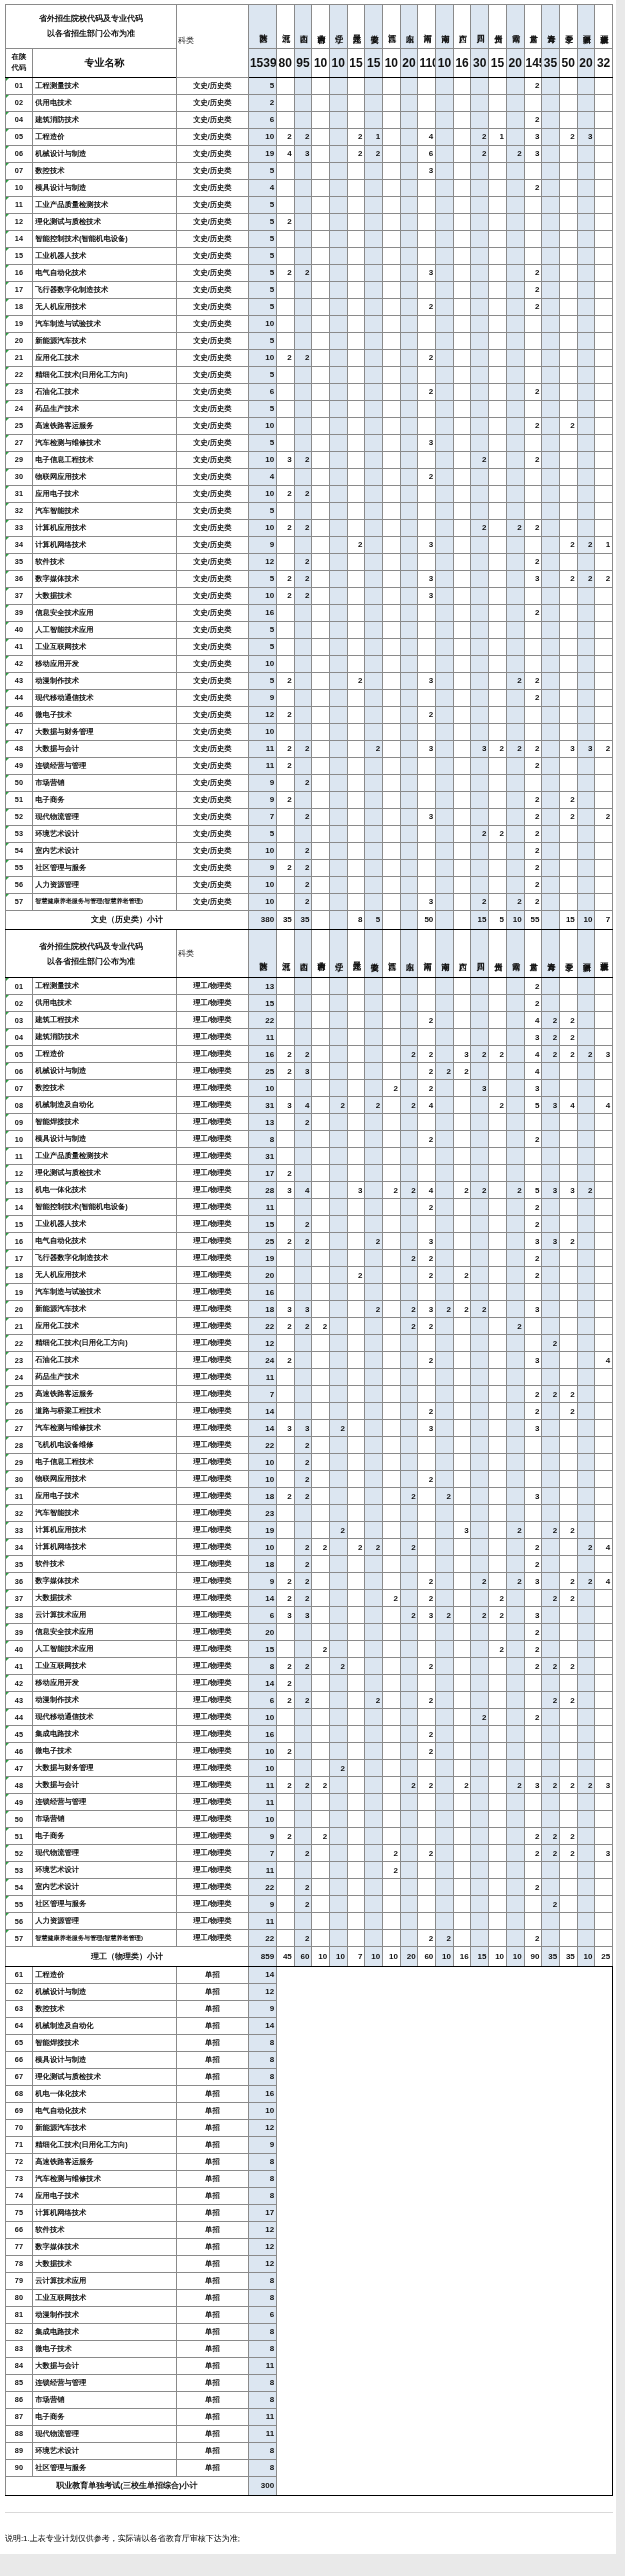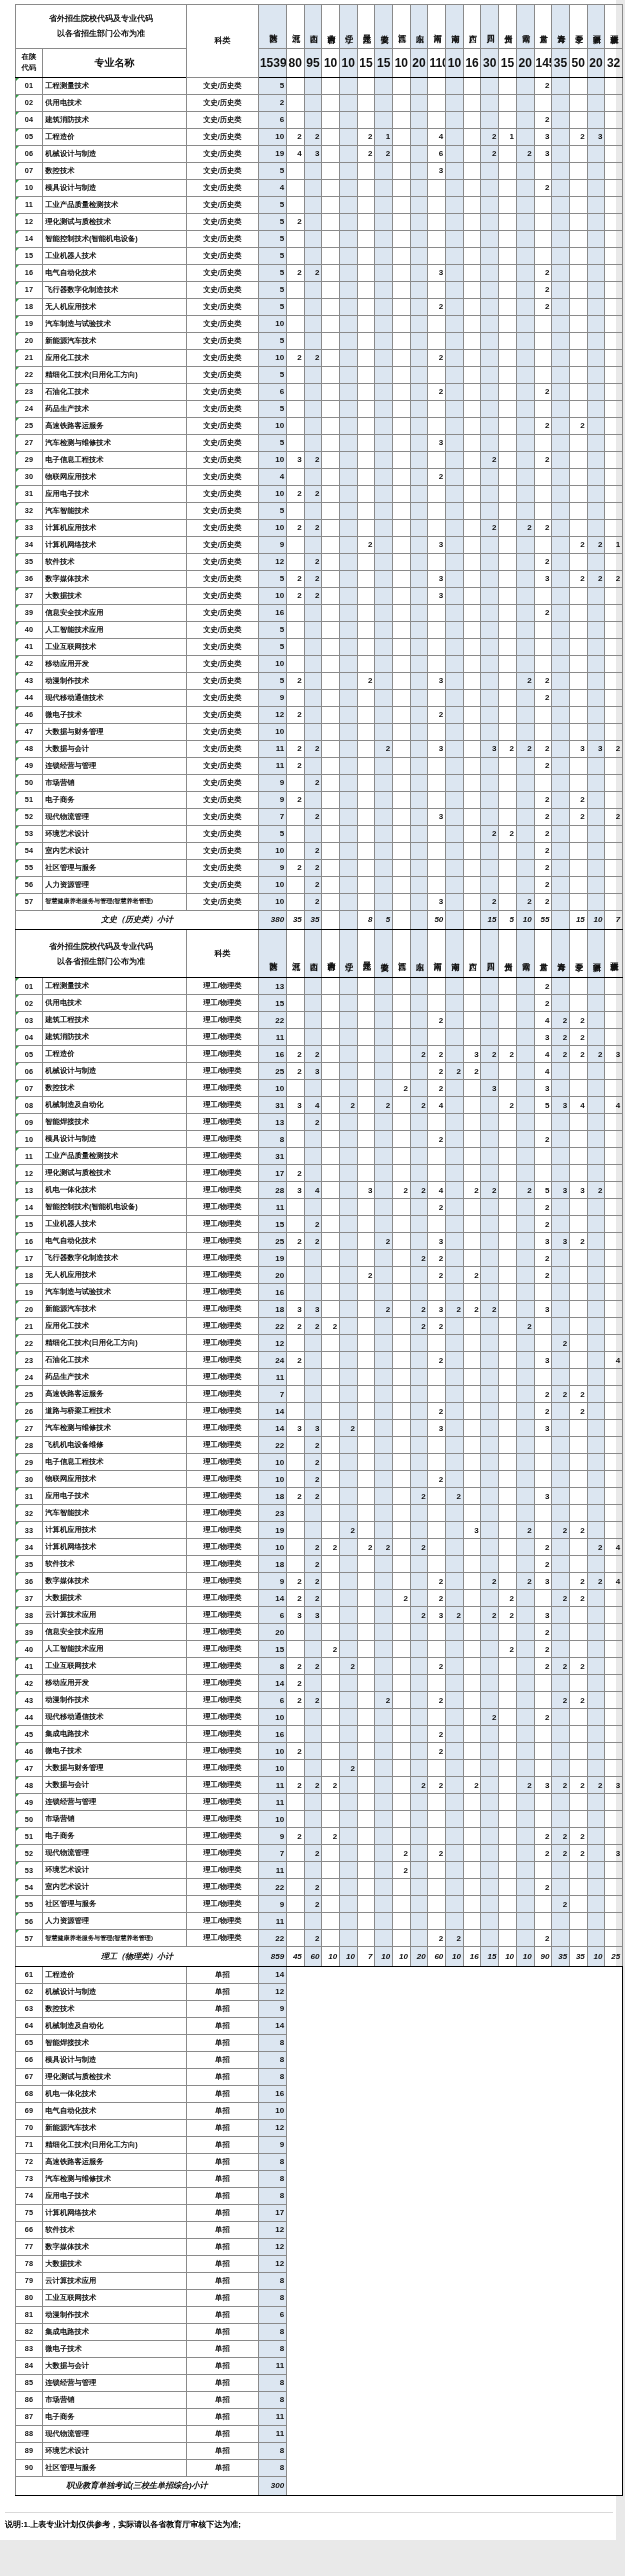--- a/index.html
+++ b/index.html
@@ -1,45 +1,45 @@
 <!DOCTYPE html>
 <html style="font-size:9.8px"><head>
 <meta charset="utf-8">
 <style>
   html,body{margin:0;padding:0;background:#e9e9e9;font-family:"Liberation Sans","DejaVu Sans",sans-serif;}
   .sheet{width:616px;background:#ffffff;padding:3.7px 4.9px 6.1px 4.9px;box-sizing:border-box;}
   .title{width:608px;text-align:center;font-size:10.4px;font-weight:700;color:#000;line-height:24.4px;height:24.4px;}
-  table{border-collapse:collapse;table-layout:fixed;width:608px;border:1.2px solid #000;margin-left:10px;}
+  table{border-collapse:collapse;table-layout:fixed;width:608px;border:1.2px solid #000;}
   td{border:0.6px solid #8a8a8a;overflow:hidden;white-space:nowrap;color:#111;box-sizing:border-box;}
   tr.drow{height:17px;}
   .sh{background:#dce6f1;}
   .num{text-align:right;padding-right:1.8px;font-weight:700;font-size:8px;}
   .code{text-align:center;font-weight:600;font-size:7.3px;position:relative;}
   .gt::after{content:"";position:absolute;top:0;left:0;border-top:3.7px solid #2f9e44;border-right:3.7px solid transparent;}
   .name{padding-left:2.4px;font-weight:600;font-size:7.3px;text-align:left;}
   .name.small{font-size:6.1px;}
   .cat{text-align:center;font-weight:600;font-size:7.3px;}
   .tot{text-align:center;font-weight:700;font-size:12px;}
   .hnote{text-align:center;font-weight:700;font-size:8px;line-height:1.9;}
-  .hcat{text-align:center;font-weight:700;font-size:8px;}
+  .hcat{text-align:left;font-weight:400;font-size:8px;}
   .codeh{text-align:center;font-weight:700;font-size:7.3px;line-height:1.5;}
   .nameh{text-align:center;font-weight:700;font-size:10px;}
   .vhd{text-align:center;vertical-align:middle;}
   .vh{writing-mode:vertical-lr;text-orientation:upright;font-weight:700;font-size:8px;letter-spacing:0.6px;display:inline-block;line-height:1;}
   tr.hrow1{height:44px;} tr.hrow2{height:29px;} tr.hrow3{height:48px;}
   tr.hrow3 td{border-top:1.2px solid #000;border-bottom:1.2px solid #000;}
   tr.hrow2 td{border-bottom:1.2px solid #000;}
-  tr.strow{height:19.5px;font-style:italic;}
+  tr.strow{height:19.5px;}
   tr.strow td{border-top:1.2px solid #000;border-bottom:1.2px solid #000;}
   .stlabel{text-align:center;font-weight:700;font-size:8px;}
   td.blank{border:none;background:#fff;}
   tr.strow3 td.blank{border:none;}
   .strip{width:608px;height:16px;border-bottom:0.6px solid #d9d9d9;
          background:repeating-linear-gradient(90deg,#fff 0px,#fff 22.6px,#d9d9d9 22.6px,#d9d9d9 23px);}
-  .notes{margin-top:4px;font-size:8px;font-weight:700;color:#000;line-height:2.1;}
+  .notes{margin-top:18px;font-size:8px;font-weight:400;color:#000;line-height:2.1;}
 </style>
 </head>
 <body>
 
 <div class="sheet">
   <table id="plan-table">
     <colgroup>
       <col style="width:27px">
         <col style="width:144px">
         <col style="width:72px">

